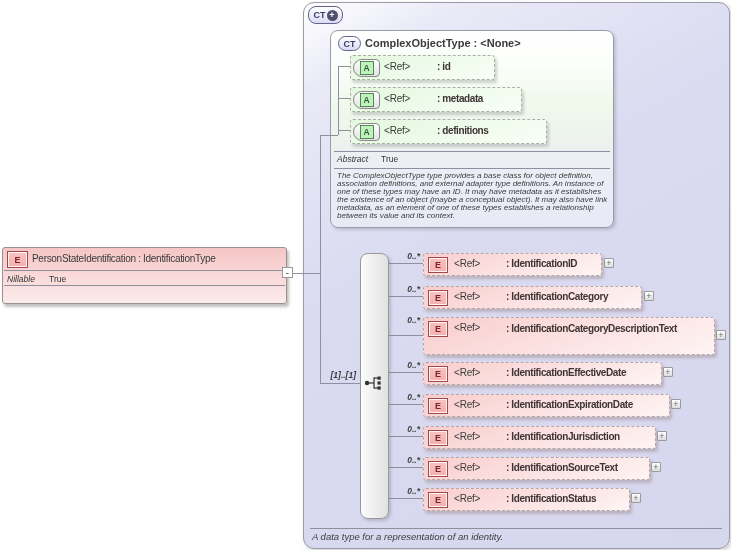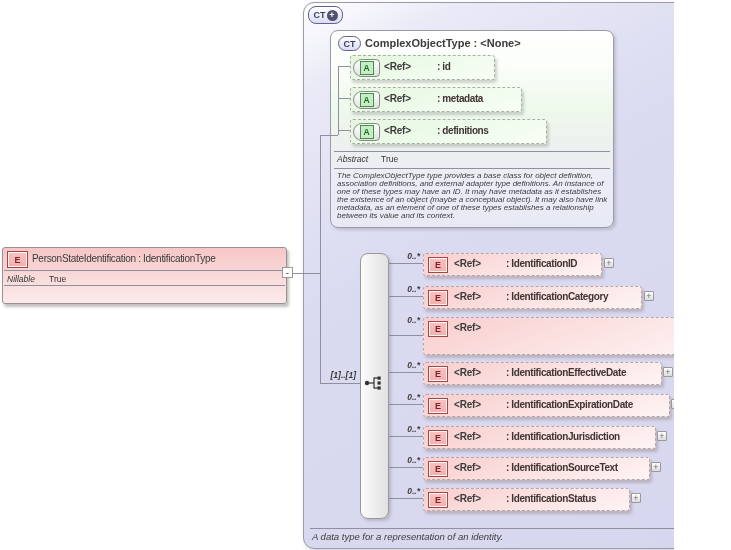--- a/index.html
+++ b/index.html
@@ -1,16 +1,16 @@
 <!DOCTYPE html>
 <html><head>
 <meta charset="utf-8">
 <style>
   html,body{margin:0;padding:0;background:#ffffff;}
-  #stage{position:relative;width:674px;height:550px;background:#ffffff;overflow:hidden;
+  #stage{position:relative;width:731px;height:550px;background:#ffffff;overflow:hidden;
          font-family:"Liberation Sans",sans-serif;color:#3a3a3a;}
   .abs{position:absolute;}
   .ln{position:absolute;background:#8f8f9f;}
   
   .typebox{position:absolute;left:303px;top:2px;width:425px;height:545px;
     border:1px solid #9a9aa8;border-radius:11px;
     background:linear-gradient(150deg,#ffffff 0%,#e9e9f7 12%,#dadaf1 40%,#d6d6ee 100%);
     box-shadow:2px 2px 4px rgba(150,150,160,.45);}
   .ct-icon{position:absolute;display:flex;align-items:center;justify-content:center;
     border:1.5px solid #61618e;border-radius:8px;background:linear-gradient(180deg,#ffffff,#dcdcf2);
@@ -31,21 +31,21 @@
   
   .abox{position:absolute;height:23px;border:1px dashed #a8b0a4;border-radius:3px;
     background:linear-gradient(160deg,#e3f8dd 0%,#effbec 55%,#f9fef7 100%);
     box-shadow:2px 3px 3px rgba(140,150,140,.4);}
   .a-capsule{position:absolute;left:2px;top:3px;width:25px;height:16px;
     border:1px solid #888;border-radius:9px 4px 4px 9px;
     background:linear-gradient(180deg,#ffffff,#e2e2e2);
     display:flex;align-items:center;justify-content:center;}
   .a-sq{width:12px;height:12px;border:1px solid #46904a;background:#c6eec4;color:#1d6d22;
     font-size:8.5px;font-weight:bold;display:flex;align-items:center;justify-content:center;}
-  .reflbl{position:absolute;top:5px;font-size:10px;font-weight:bold;color:#3b3b3b;white-space:nowrap;letter-spacing:-0.2px;}
+  .reflbl{position:absolute;top:5px;font-size:10px;font-weight:normal;color:#3b3b3b;white-space:nowrap;letter-spacing:-0.2px;}
   .namelbl{position:absolute;top:5px;font-size:10px;font-weight:bold;color:#3f3434;white-space:nowrap;letter-spacing:-0.4px;}
   
   .ebox{position:absolute;left:423px;height:21px;border:1px dashed #b3a8a8;border-radius:3px;
     background:linear-gradient(160deg,#f9cdcd 0%,#fce3e3 55%,#fef4f4 100%);
     box-shadow:2px 3px 3px rgba(150,135,135,.45);}
   .e-icon{position:absolute;left:4px;top:3px;width:18px;height:14px;
     border:1px solid #a04848;background:linear-gradient(180deg,#f8c2c2,#f3b0b0);
     box-shadow:inset 0 0 0 1px rgba(255,255,255,.85);
     color:#7d2525;font-size:9px;font-weight:bold;
     display:flex;align-items:center;justify-content:center;}
@@ -168,20 +168,21 @@
     <span class="namelbl">: IdentificationCategory</span>
   </div>
   <button class="plusbtn" style="left:644px;top:291px;">+</button>
 
   <div class="card" style="left:392px;top:315px;">0..*</div>
   <div class="ebox" style="top:317px;width:290px;height:36px;">
     <span class="e-icon">
         <span>E</span>
       </span>
     <span class="reflbl">&lt;Ref&gt;</span>
+    <span class="namelbl namewrap">: IdentificationCategoryDescriptionText</span>
   </div>
   <button class="plusbtn" style="left:716px;top:330px;">+</button>
 
   <div class="card" style="left:392px;top:360px;">0..*</div>
   <div class="ebox" style="top:362px;width:237px;">
     <span class="e-icon">
         <span>E</span>
       </span>
     <span class="reflbl">&lt;Ref&gt;</span>
     <span class="namelbl">: IdentificationEffectiveDate</span>

